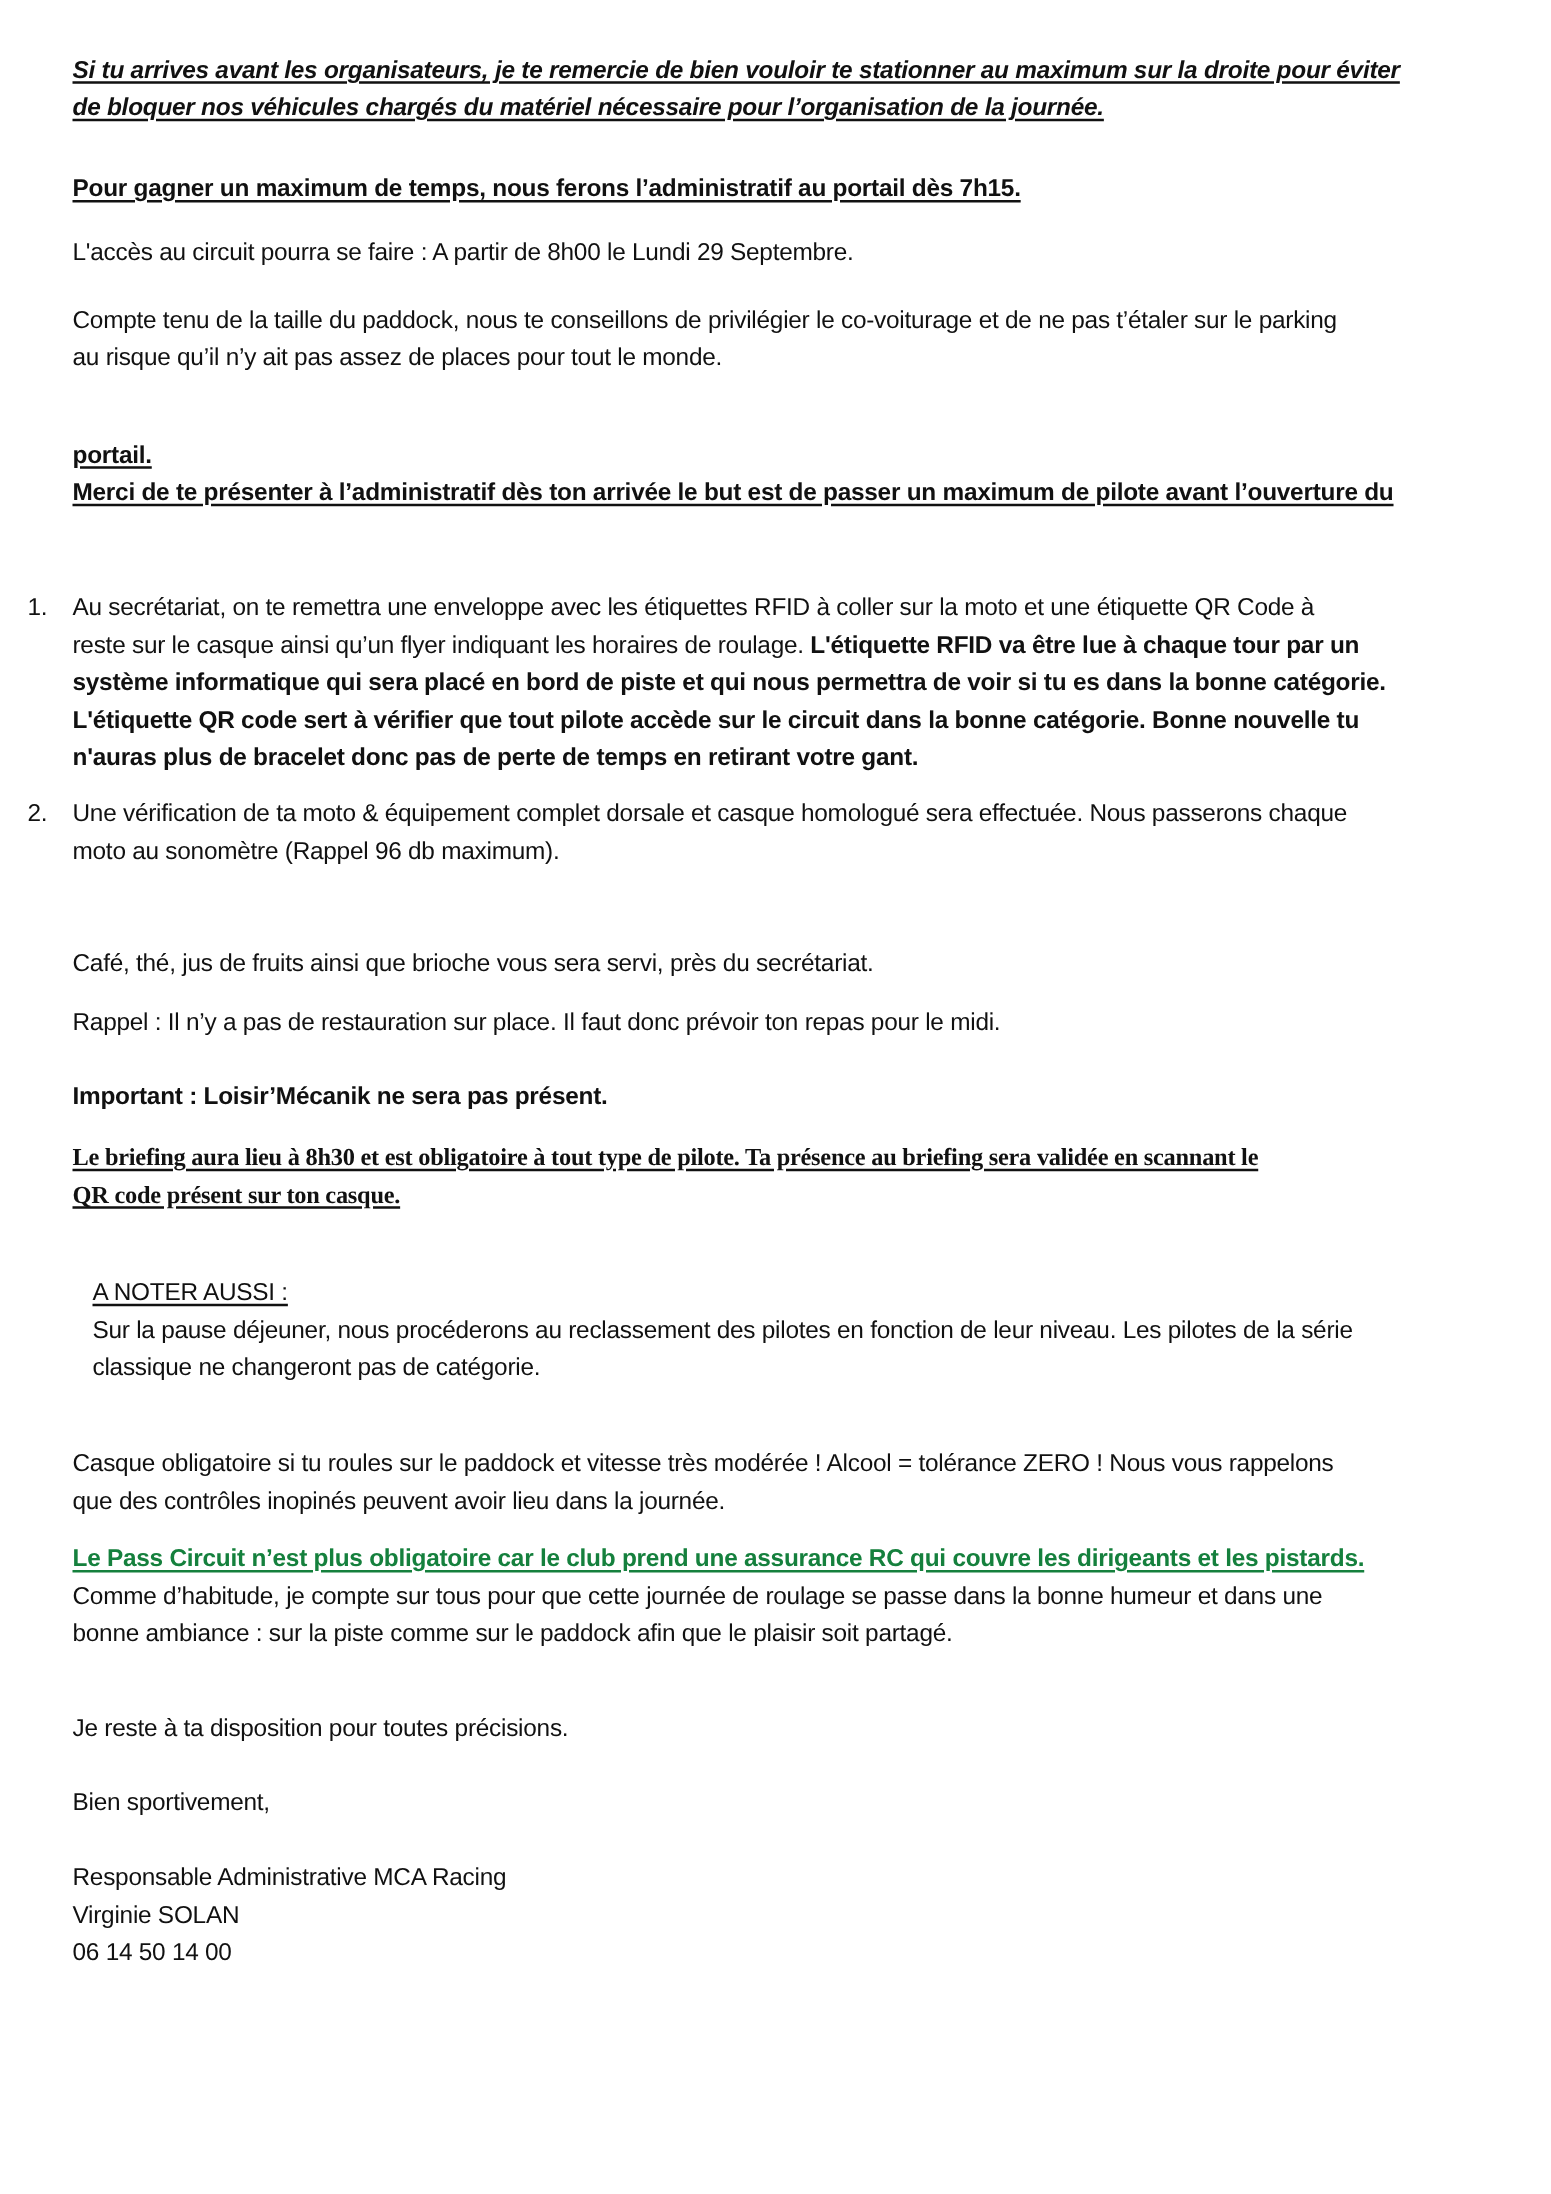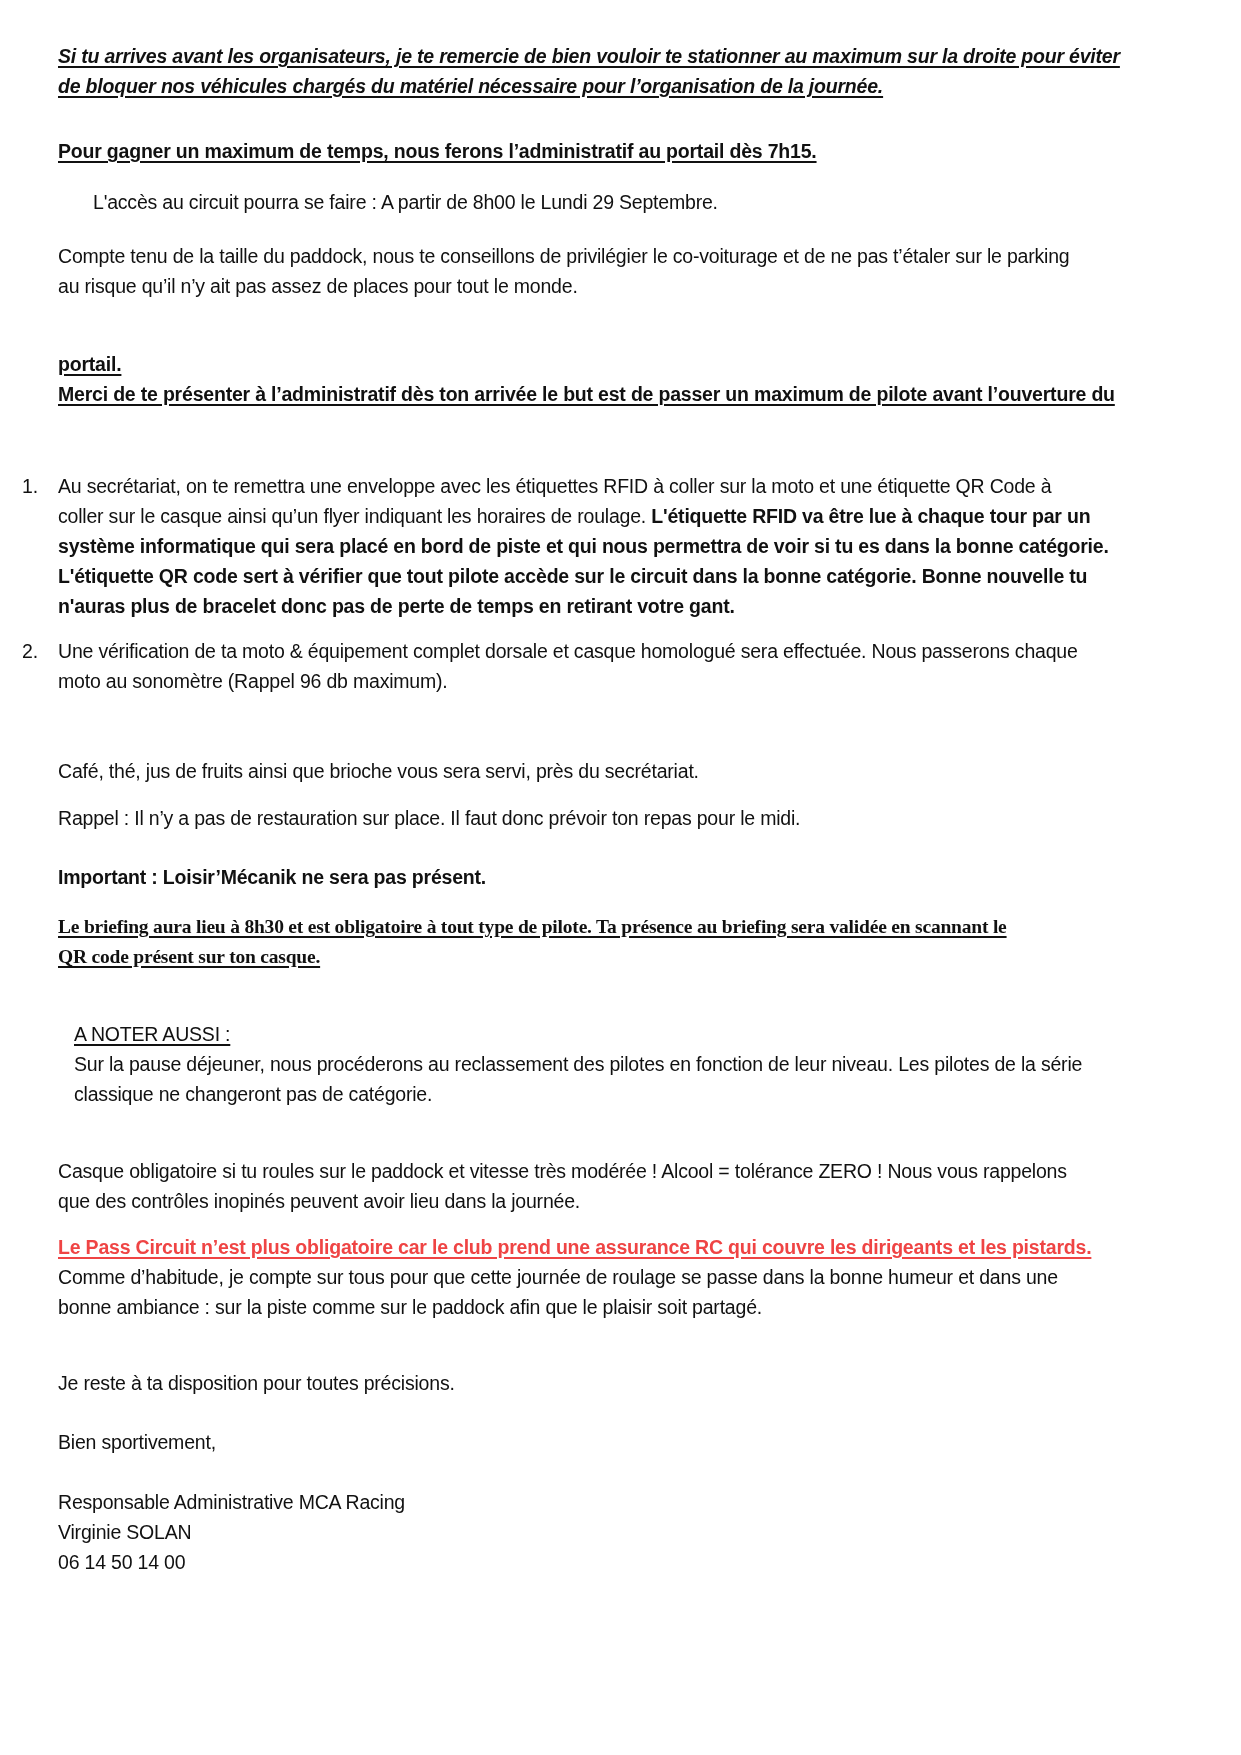--- a/index.html
+++ b/index.html
@@ -29,60 +29,60 @@
       line-height: 30px;
       letter-spacing: -0.2px;
     }
     .line {
       display: block;
       white-space: nowrap;
     }
     .b { font-weight: bold; }
     .i { font-style: italic; }
     .u { text-decoration: underline; text-decoration-thickness: 2px; text-underline-offset: 3px; }
-    .red { color: #ef4444; }
+    .red { color: #15803d; }
     .list-num {
       position: absolute;
       left: 22px;
       width: 30px;
     }
   </style>
 </head>
 <body>
 
 <div class="page">
 
   <div class="block b i u" style="top:41px;">
     <span class="line">Si tu arrives avant les organisateurs, je te remercie de bien vouloir te stationner au maximum sur la droite pour éviter</span>
     <span class="line">de bloquer nos véhicules chargés du matériel nécessaire pour l’organisation de la journée.</span>
   </div>
 
   <div class="block b u" style="top:136px;">
     <span class="line">Pour gagner un maximum de temps, nous ferons l’administratif au portail dès 7h15.</span>
   </div>
 
-  <div class="block" style="top:187px;margin-left:35px;">
+  <div class="block" style="top:187px;">
     <span class="line">L'accès au circuit pourra se faire : A partir de 8h00 le Lundi 29 Septembre.</span>
   </div>
 
   <div class="block" style="top:241px;">
     <span class="line">Compte tenu de la taille du paddock, nous te conseillons de privilégier le co-voiturage et de ne pas t’étaler sur le parking</span>
     <span class="line">au risque qu’il n’y ait pas assez de places pour tout le monde.</span>
   </div>
 
   <div class="block b u" style="top:349px;">
     <span class="line">portail.</span>
     <span class="line">Merci de te présenter à l’administratif dès ton arrivée le but est de passer un maximum de pilote avant l’ouverture du</span>
   </div>
 
   <div>
     <div class="block" style="top:471px;">
       <span class="list-num" style="left:-36px; position:absolute;">1.</span>
       <span class="line">Au secrétariat, on te remettra une enveloppe avec les étiquettes RFID à coller sur la moto et une étiquette QR Code à</span>
-      <span class="line"><span>coller sur le casque ainsi qu’un flyer indiquant les horaires de roulage. </span><span class="b">L'étiquette RFID va être lue à chaque tour par un</span></span>
+      <span class="line"><span>reste sur le casque ainsi qu’un flyer indiquant les horaires de roulage. </span><span class="b">L'étiquette RFID va être lue à chaque tour par un</span></span>
       <span class="line b">système informatique qui sera placé en bord de piste et qui nous permettra de voir si tu es dans la bonne catégorie.</span>
       <span class="line b">L'étiquette QR code sert à vérifier que tout pilote accède sur le circuit dans la bonne catégorie. Bonne nouvelle tu</span>
       <span class="line b">n'auras plus de bracelet donc pas de perte de temps en retirant votre gant.</span>
     </div>
 
     <div class="block" style="top:636px;">
       <span class="list-num" style="left:-36px; position:absolute;">2.</span>
       <span class="line">Une vérification de ta moto &amp; équipement complet dorsale et casque homologué sera effectuée.  Nous passerons chaque</span>
       <span class="line">moto au sonomètre (Rappel 96 db maximum).</span>
     </div>

